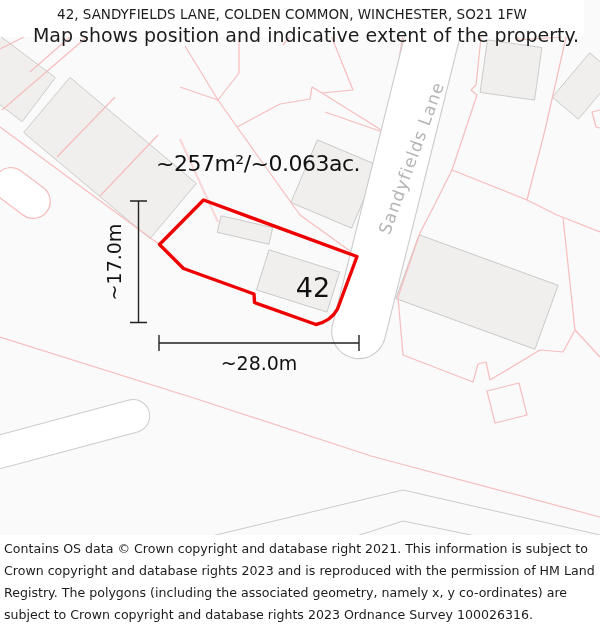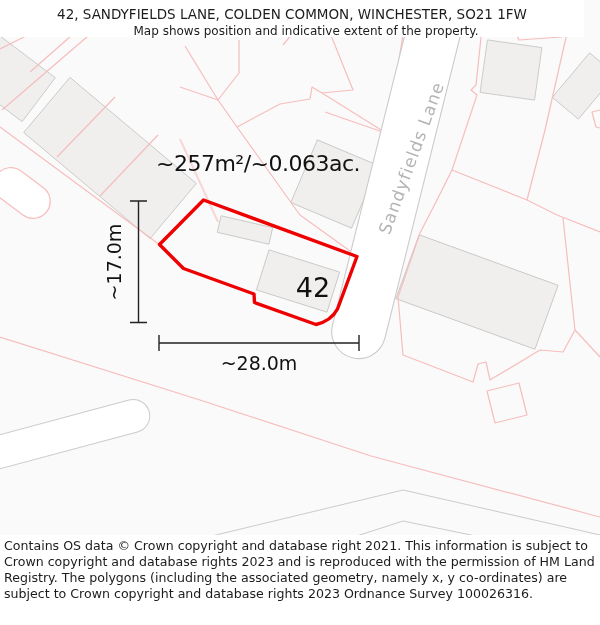--- a/index.html
+++ b/index.html
@@ -2,23 +2,23 @@
 <html><head>
 <meta charset="utf-8">
 <style>
   html,body{margin:0;padding:0;background:#ffffff;}
   body{width:600px;height:625px;position:relative;overflow:hidden;
        font-family:"DejaVu Sans","Liberation Sans",sans-serif;color:#1c1c1c;}
   #map-layer{position:absolute;left:0;top:0;width:600px;height:625px;}
   #header{position:absolute;left:0;top:0;width:584px;height:37px;background:#ffffff;
           text-align:center;z-index:5;}
   #header .l1{display:block;font-size:13.5px;padding-top:6px;letter-spacing:0;}
-  #header .l2{display:block;font-size:12px;padding-top:2px;margin-left:28px;}
+  #header .l2{display:block;font-size:19px;padding-top:2px;margin-left:28px;}
   #footer{position:absolute;left:0;top:535px;width:600px;height:90px;background:#ffffff;z-index:5;}
-  #footer p{margin:3px 4px 0 4px;font-size:12.6px;line-height:16px;text-align:left;}
+  #footer p{margin:3px 4px 0 4px;font-size:12.6px;line-height:22px;text-align:left;}
   svg text{user-select:none;}
   .dim-label{font-size:19px;fill:#111;}
   .area-label{font-size:22px;fill:#111;letter-spacing:-0.5px;}
   .plot-label{font-size:27px;fill:#111;}
   .street-label{font-size:17px;fill:#b4b4b4;letter-spacing:1px;}
 </style>
 </head>
 <body>
 
 <div id="header">

